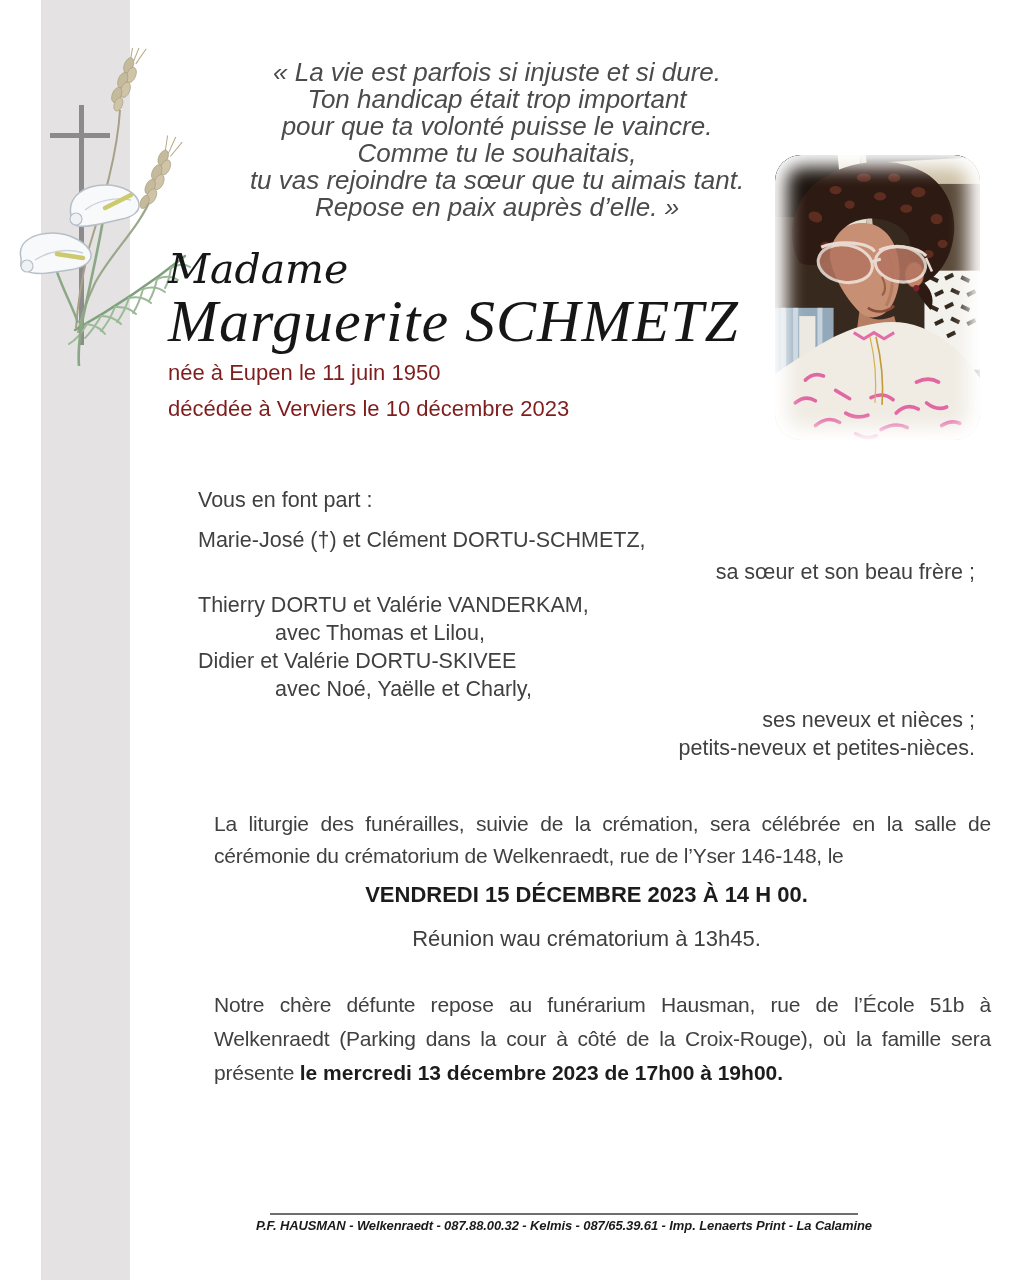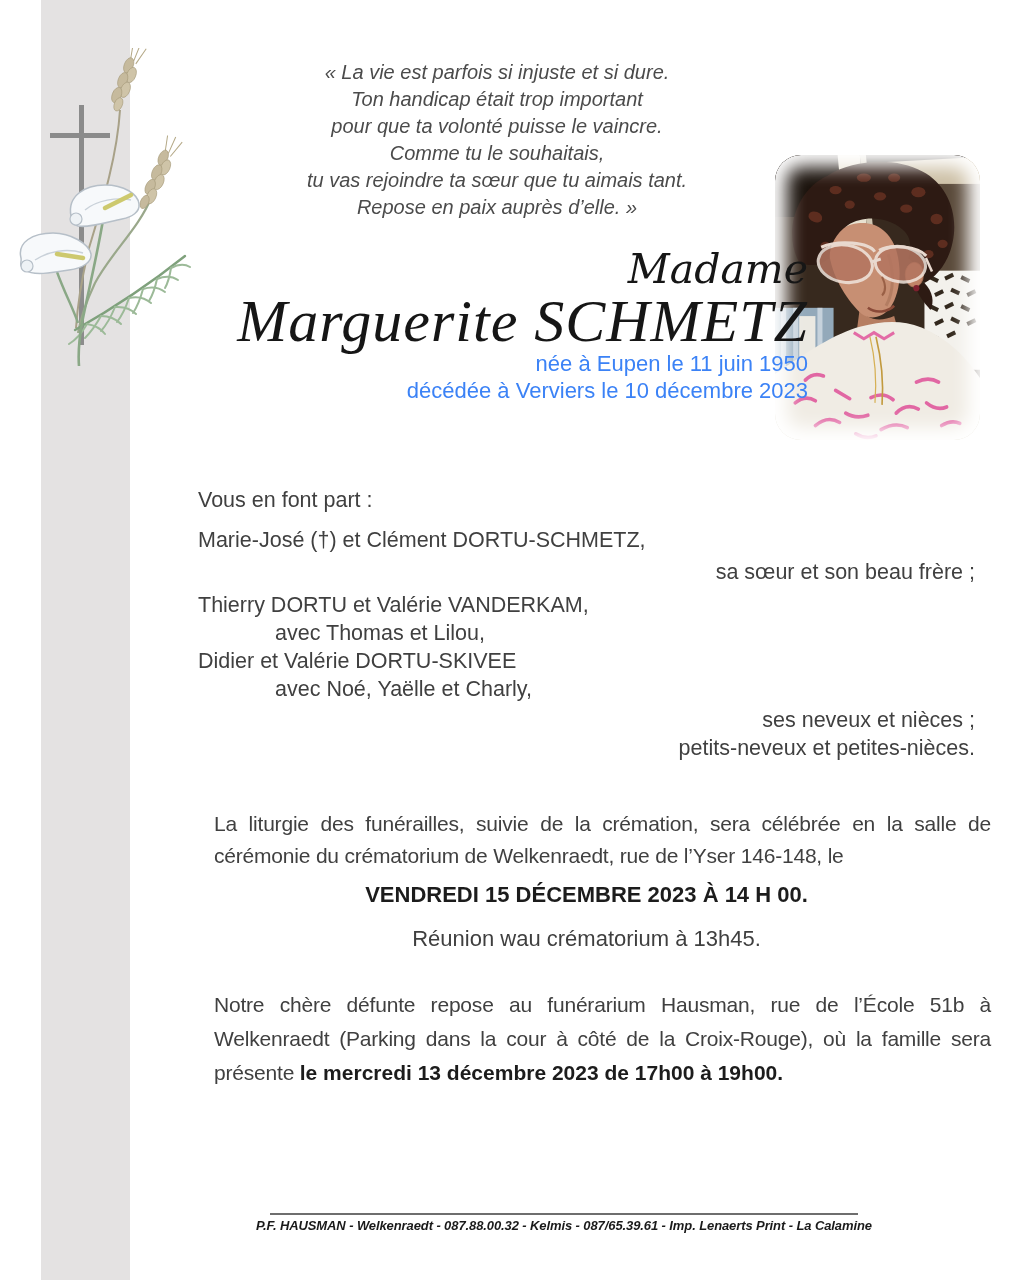--- a/index.html
+++ b/index.html
@@ -13,28 +13,28 @@
     position:absolute;left:775px;top:155px;width:205px;height:285px;
     border-radius:26px;overflow:hidden;
   }
   .photo svg{display:block;width:100%;height:100%;filter:blur(.4px);}
   .photo::after{
     content:"";position:absolute;inset:0;border-radius:26px;pointer-events:none;
     box-shadow:inset 0 0 18px 12px #ffffff;
   }
   .quote{
     position:absolute;left:197px;top:59px;width:600px;text-align:center;
-    font-style:italic;font-size:20px;line-height:27px;color:#4b4b4b;
-  }
-  .names{position:absolute;left:168px;top:246px;width:640px;text-align:right;color:#161616;}
+    font-style:italic;font-size:26px;line-height:27px;color:#4b4b4b;
+  }
+  .names{position:absolute;left:168px;top:246px;width:640px;text-align:left;color:#161616;}
   .name-title{font-family:"DejaVu Serif",serif;font-style:italic;font-size:41px;line-height:46px;}
   .name-main{font-family:Liberation Serif, serif;font-style:italic;font-size:60px;line-height:58px;letter-spacing:1px;}
   .name-nick{font-size:20px;line-height:46px;color:#3f3f3f;}
   .name-nick .nick{font-family:"DejaVu Serif",serif;font-style:italic;font-size:37px;color:#161616;}
-  .name-birth,.name-death{font-size:22px;line-height:27px;color:#3b82f6;}
+  .name-birth,.name-death{font-size:22px;line-height:27px;color:#7f1d1d;margin-top:9px;}
   .content{position:absolute;left:198px;top:0;width:777px;height:1112px;}
   .ln{position:absolute;left:0;width:777px;font-size:21.5px;line-height:26px;color:#404040;}
   .ln.right{text-align:right;}
   .ln.indent{padding-left:77px;box-sizing:border-box;}
   .para{
     position:absolute;left:16px;width:777px;font-size:21px;letter-spacing:-0.2px;
     color:#404040;text-align:justify;
   }
   .center-line{position:absolute;left:0;width:777px;text-align:center;}
   .bold-black{font-weight:bold;color:#1c1c1c;letter-spacing:0;}

